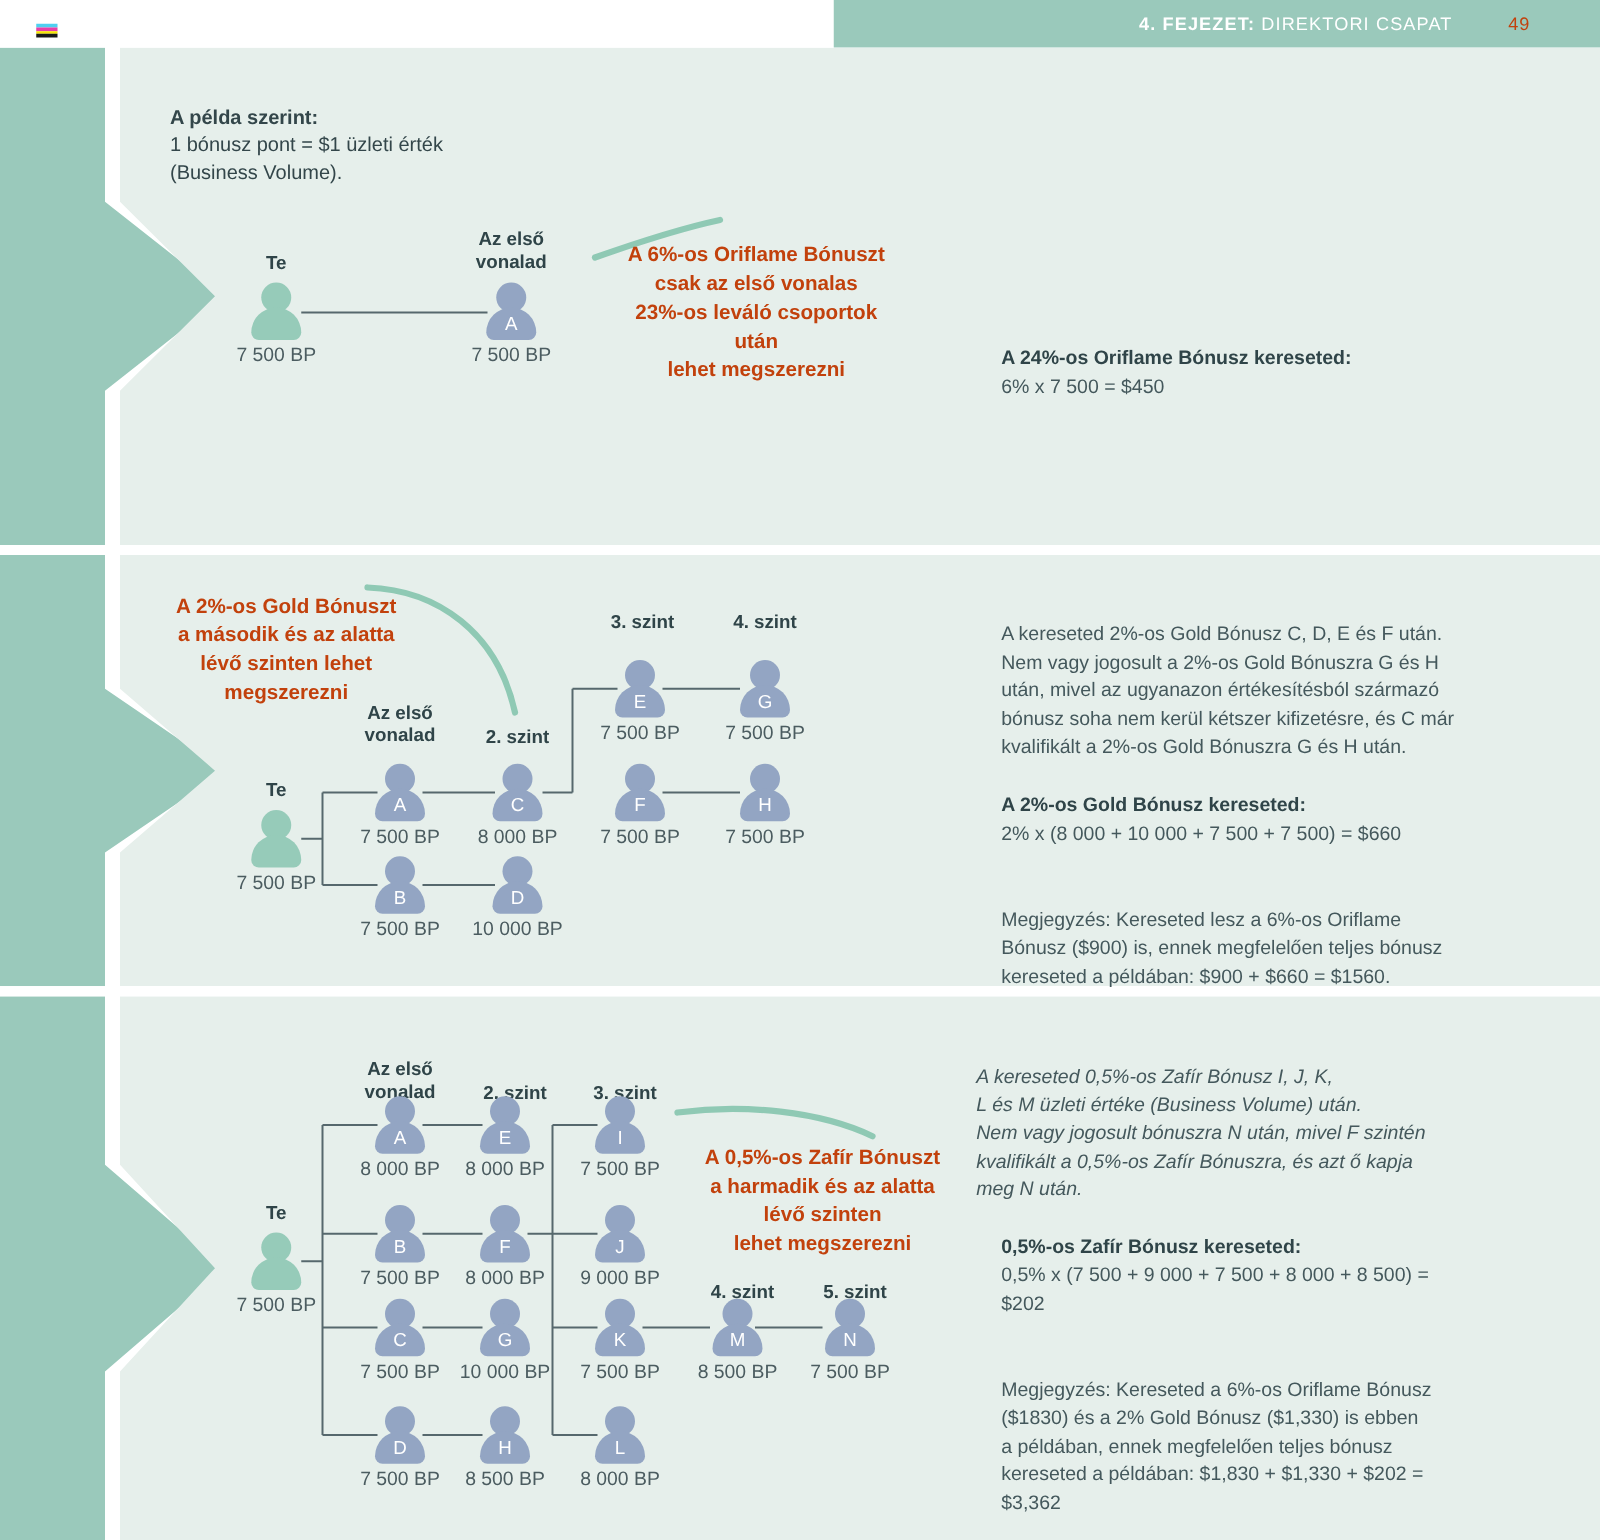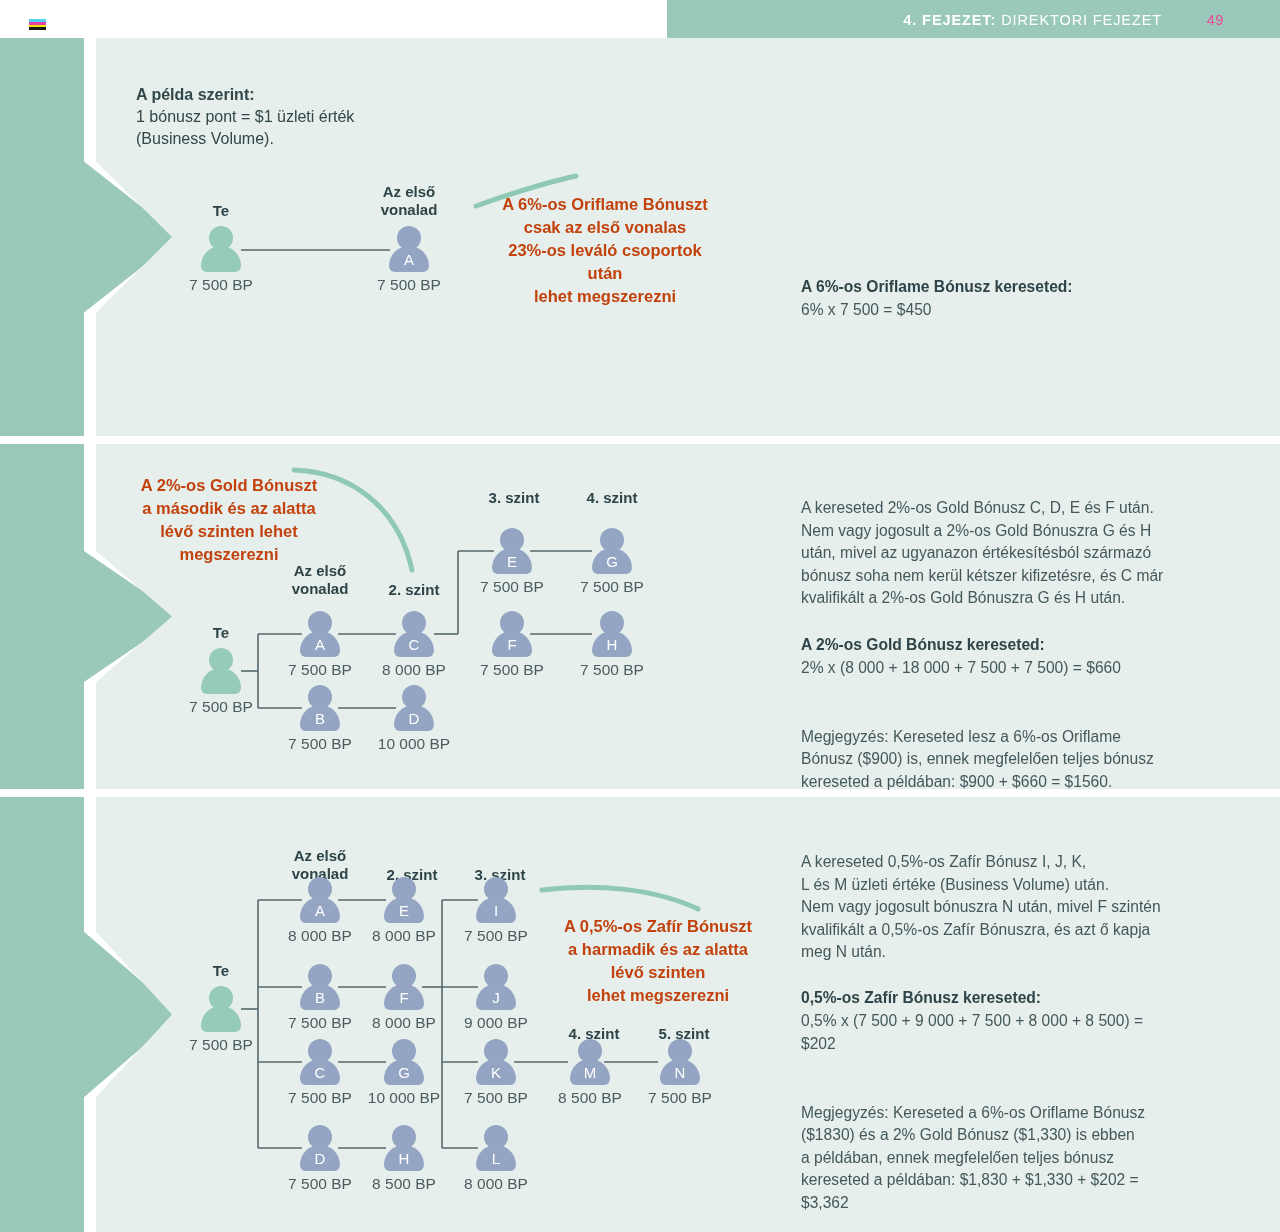--- a/index.html
+++ b/index.html
@@ -17,21 +17,21 @@
     background: #9ac9bb;
   }
   .header-text {
     position: absolute; right: 118px; top: 12px;
     color: #ffffff; font-size: 14.5px; letter-spacing: .9px;
     white-space: nowrap;
   }
   .header-text .bold { font-weight: bold; }
   .header-page-no {
     position: absolute; right: 56px; top: 12px;
-    color: #ec4899; font-size: 14.5px; letter-spacing: .6px;
+    color: #c2410c; font-size: 14.5px; letter-spacing: .6px;
   }
   .reg-mark {
     position: absolute; left: 29px; top: 19px; width: 17px; height: 11px;
     display: flex; flex-direction: column;
   }
   .reg-mark i { display:block; height: 25%; width: 100%; }
 
   
   .band { position: absolute; left: 0; width: 1280px; }
   .band .left-chevron {
@@ -108,21 +108,21 @@
   <div class="reg-mark">
     <i style="background:#4fd0f0"></i>
     <i style="background:#e83fa8"></i>
     <i style="background:#f7e600"></i>
     <i style="background:#1a1a1a"></i>
   </div>
 
   <div class="header-bar"></div>
   <div class="header-text">
     <span class="bold">4. FEJEZET:</span>
-    <span>DIREKTORI FEJEZET</span>
+    <span>DIREKTORI CSAPAT</span>
   </div>
   <div class="header-page-no">49</div>
 
   <div class="band" id="band1">
     <div class="left-chevron"></div>
     <div class="panel"></div>
     <div class="content">
 
       <div class="lede" style="left:136px; top:46px;">
         <span class="b">A példa szerint:</span>
@@ -159,21 +159,21 @@
 vonalad</div>
         <div class="node-bp">7 500 BP</div>
       </div>
 
       <div class="callout" style="left:480px; top:155px; width:250px;">A 6%-os Oriflame Bónuszt
 csak az első vonalas
 23%-os leváló csoportok
 után
 lehet megszerezni</div>
 
-      <div class="rt head" style="left:801px; top:238px;">A 6%-os Oriflame Bónusz kereseted:</div>
+      <div class="rt head" style="left:801px; top:238px;">A 24%-os Oriflame Bónusz kereseted:</div>
       <div class="rt" style="left:801px; top:261px;">6% x 7 500 = $450</div>
     </div>
   </div>
 
   <div class="band" id="band2">
     <div class="left-chevron"></div>
     <div class="panel"></div>
     <div class="content">
 
       <div class="callout" style="left:110px; top:30px; width:238px;">A 2%-os Gold Bónuszt
@@ -294,21 +294,21 @@
           </div>
         <div class="node-bp">7 500 BP</div>
       </div>
 
       <div class="rt" style="left:801px; top:53px; width:452px;">A kereseted 2%-os  Gold Bónusz C, D, E és F után.
 Nem vagy jogosult  a 2%-os Gold Bónuszra G és H
 után, mivel az ugyanazon értékesítésból származó
 bónusz soha nem kerül kétszer kifizetésre, és C már
 kvalifikált a 2%-os Gold Bónuszra G és H után.</div>
       <div class="rt head" style="left:801px; top:190px;">A 2%-os Gold Bónusz kereseted:</div>
-      <div class="rt" style="left:801px; top:213px;">2% x (8 000 + 18 000 + 7 500 + 7 500) = $660</div>
+      <div class="rt" style="left:801px; top:213px;">2% x (8 000 + 10 000 + 7 500 + 7 500) = $660</div>
       <div class="rt" style="left:801px; top:259px; width:452px;">
         <span class="head">Megjegyzés:</span><span> Kereseted lesz a 6%-os Oriflame
 Bónusz ($900) is, ennek megfelelően teljes bónusz
 kereseted a példában: $900 + $660 = $1560.</span>
       </div>
     </div>
   </div>
 
   <div class="band" id="band3">
     <div class="left-chevron"></div>
@@ -476,21 +476,21 @@
       </div>
       <div class="node blue" style="left:657px; top:242px;">
         <div class="avatar">
             <div class="head"></div>
             <div class="body"></div>
           <div class="letter">N</div>
           </div>
         <div class="node-bp">7 500 BP</div>
       </div>
 
-      <div class="rt" style="left:801px; top:54px; width:452px;">A kereseted 0,5%-os Zafír Bónusz I, J, K,
+      <div class="rt" style="left:781px; top:54px; width:452px;font-style:italic;">A kereseted 0,5%-os Zafír Bónusz I, J, K,
 L és M üzleti értéke (Business Volume) után.
 Nem vagy jogosult bónuszra N után, mivel F szintén
 kvalifikált a 0,5%-os Zafír Bónuszra, és azt ő kapja
 meg N után.</div>
       <div class="rt head" style="left:801px; top:190px;">0,5%-os Zafír Bónusz kereseted:</div>
       <div class="rt" style="left:801px; top:213px; width:452px;">0,5% x (7 500 + 9 000 + 7 500 + 8 000 + 8 500) =
 $202</div>
       <div class="rt" style="left:801px; top:282px; width:452px;">
         <span class="head">Megjegyzés:</span><span> Kereseted a 6%-os Oriflame Bónusz
 ($1830) és a 2% Gold Bónusz ($1,330) is ebben

